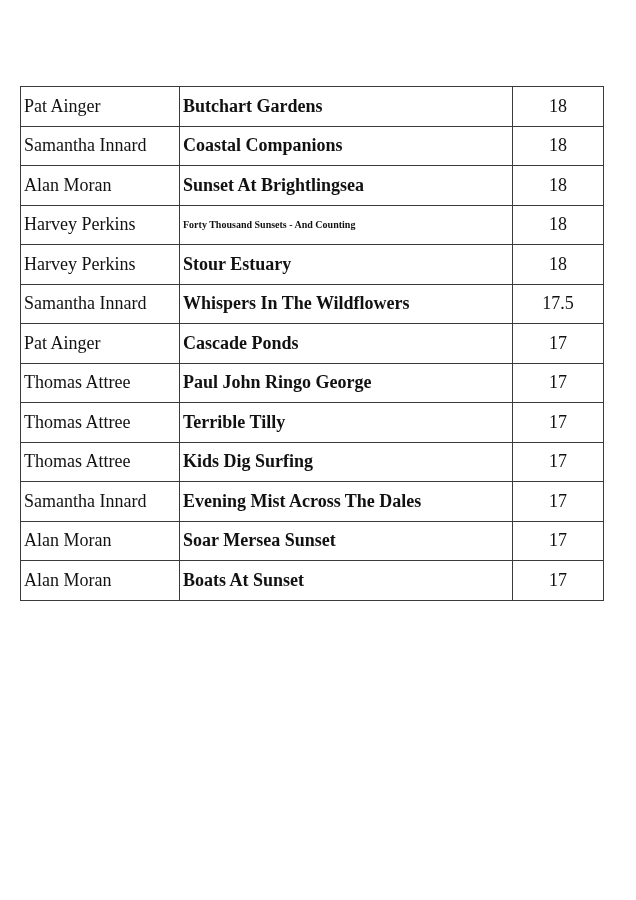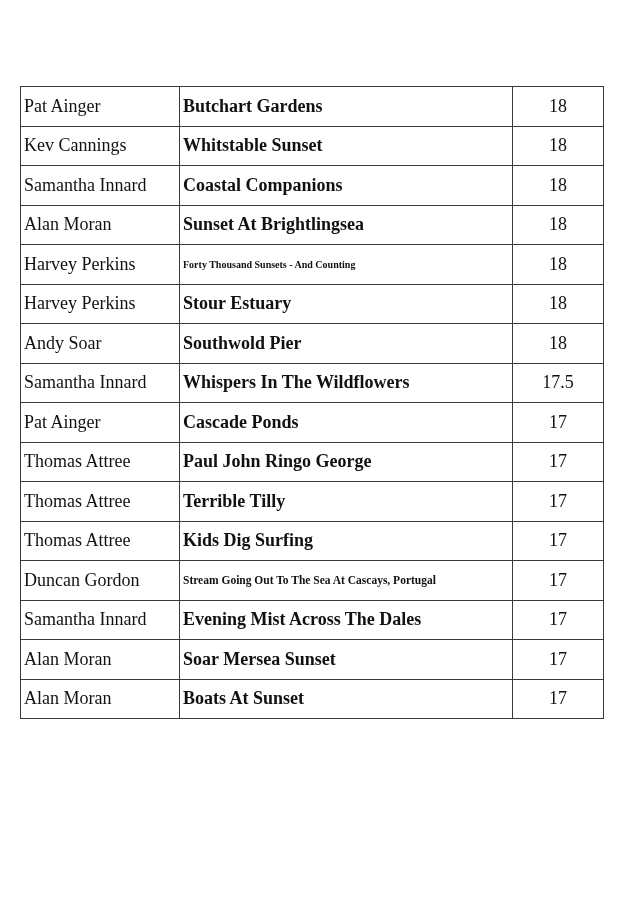--- a/index.html
+++ b/index.html
@@ -29,47 +29,37 @@
 <body>
 
 <table class="results">
   <tbody id="tbody">
       <tr>
         <td class="name">Pat Ainger</td>
         <td class="title">Butchart Gardens</td>
         <td class="score">18</td>
       </tr>
       <tr>
-        <td class="name">Kev Cannings</td>
-        <td class="title">Whitstable Sunset</td>
-        <td class="score">18</td>
-      </tr>
-      <tr>
         <td class="name">Samantha Innard</td>
         <td class="title">Coastal Companions</td>
         <td class="score">18</td>
       </tr>
       <tr>
         <td class="name">Alan Moran</td>
         <td class="title">Sunset At Brightlingsea</td>
         <td class="score">18</td>
       </tr>
       <tr>
         <td class="name">Harvey Perkins</td>
         <td class="title small">Forty Thousand Sunsets - And Counting</td>
         <td class="score">18</td>
       </tr>
       <tr>
         <td class="name">Harvey Perkins</td>
         <td class="title">Stour Estuary</td>
-        <td class="score">18</td>
-      </tr>
-      <tr>
-        <td class="name">Andy Soar</td>
-        <td class="title">Southwold Pier</td>
         <td class="score">18</td>
       </tr>
       <tr>
         <td class="name">Samantha Innard</td>
         <td class="title">Whispers In The Wildflowers</td>
         <td class="score">17.5</td>
       </tr>
       <tr>
         <td class="name">Pat Ainger</td>
         <td class="title">Cascade Ponds</td>
@@ -84,25 +74,20 @@
         <td class="name">Thomas Attree</td>
         <td class="title">Terrible Tilly</td>
         <td class="score">17</td>
       </tr>
       <tr>
         <td class="name">Thomas Attree</td>
         <td class="title">Kids Dig Surfing</td>
         <td class="score">17</td>
       </tr>
       <tr>
-        <td class="name">Duncan Gordon</td>
-        <td class="title xsmall">Stream Going Out To The Sea At Cascays, Portugal</td>
-        <td class="score">17</td>
-      </tr>
-      <tr>
         <td class="name">Samantha Innard</td>
         <td class="title">Evening Mist Across The Dales</td>
         <td class="score">17</td>
       </tr>
       <tr>
         <td class="name">Alan Moran</td>
         <td class="title">Soar Mersea Sunset</td>
         <td class="score">17</td>
       </tr>
       <tr>

